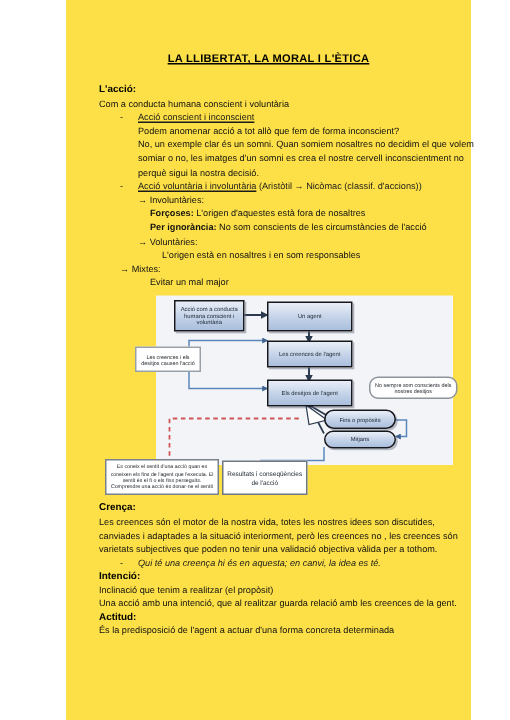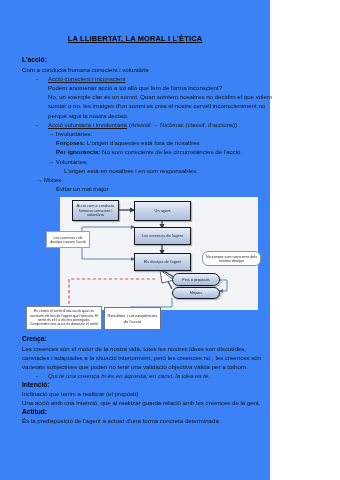--- a/index.html
+++ b/index.html
@@ -11,23 +11,24 @@
     width: 340px;
     height: 480px;
     overflow: hidden;
     font-family: "Liberation Sans", sans-serif;
     color: #1a1a1a;
   }
   .page {
     position: relative;
     width: 270px;
     height: 480px;
-    background: #3b82f6;
+    background: #fde047;
     box-sizing: border-box;
     padding: 34px 22px 10px 22px;
+    margin-left: 44px;
   }
   .doc-title {
     text-align: center;
     font-size: 7.4px;
     font-weight: bold;
     text-decoration: underline;
     letter-spacing: 0.2px;
     margin: 0 0 13px 0;
     color: #000;
   }

